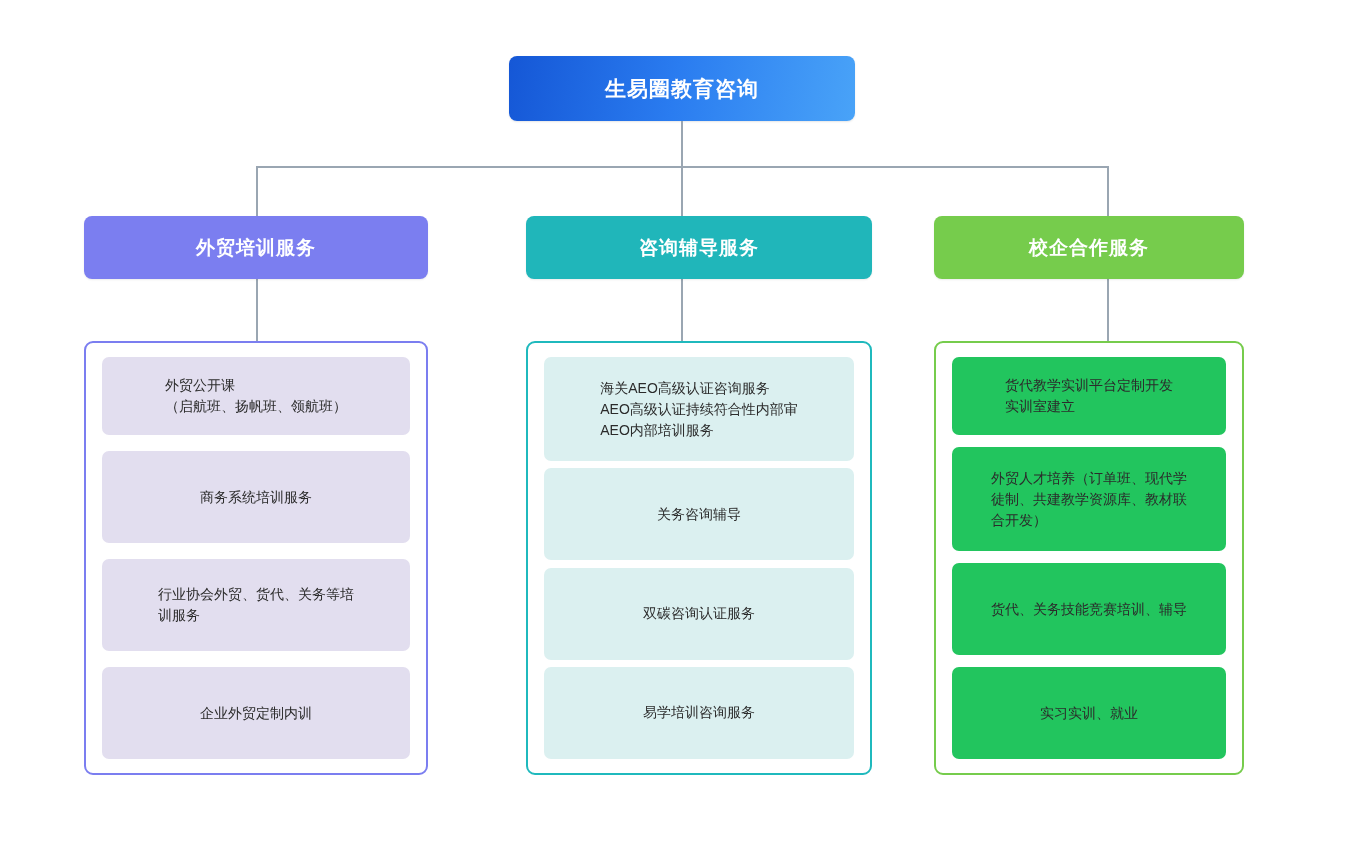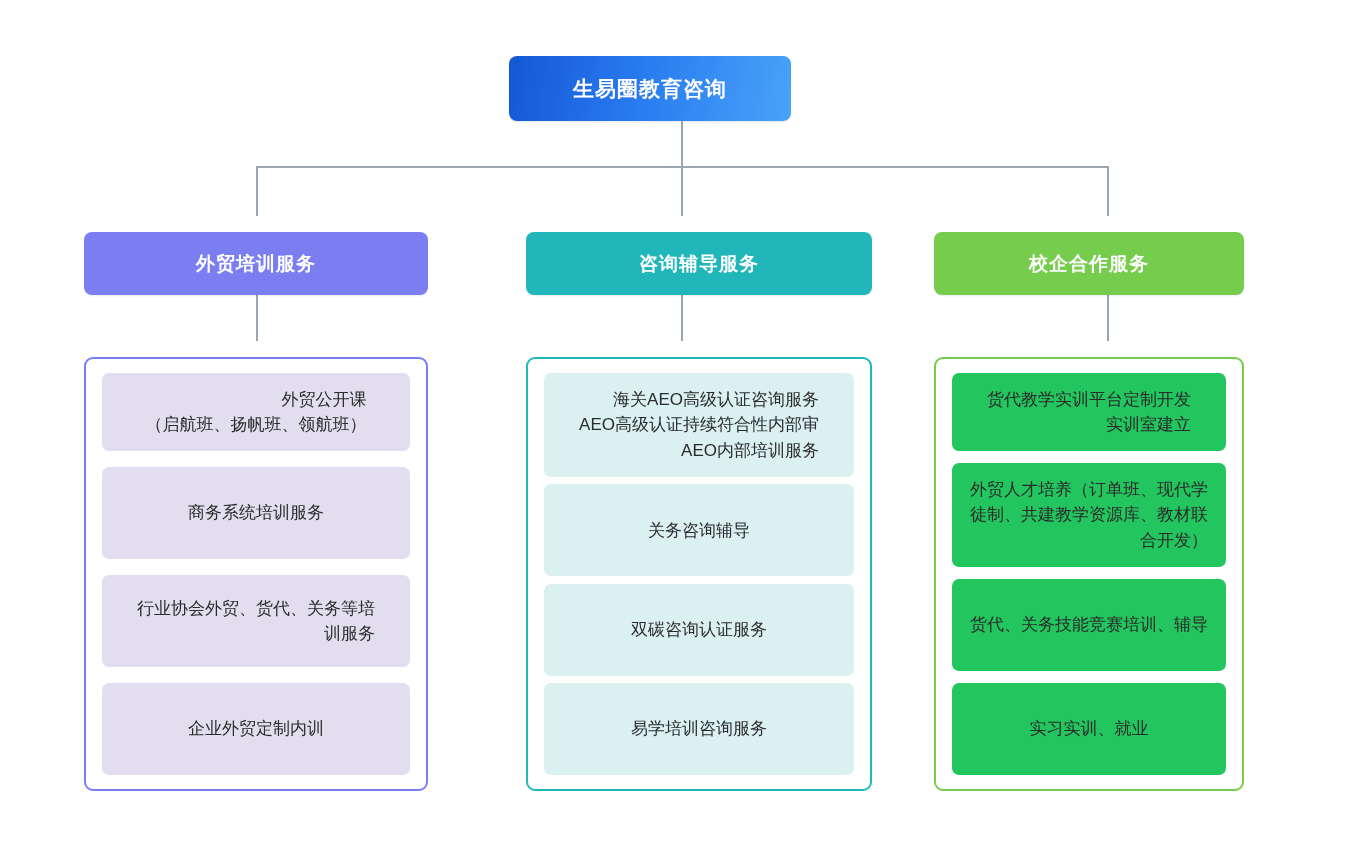--- a/index.html
+++ b/index.html
@@ -21,21 +21,21 @@
     position: relative;
     width: 1360px;
     height: 844px;
   }
 
   
   .root-node {
     position: absolute;
     left: 509px;
     top: 56px;
-    width: 282px;
+    width: 346px;
     height: 65px;
     border-radius: 8px;
     background: linear-gradient(100deg, #1557d6 0%, #2a7cf0 48%, #49a3f8 100%);
     color: #ffffff;
     display: flex;
     align-items: center;
     justify-content: center;
     font-size: 21px;
     font-weight: bold;
     letter-spacing: 1px;
@@ -59,21 +59,21 @@
   .stem-col2 { left: 681px;  top: 166px; height: 50px; }
   .stem-col3 { left: 1107px; top: 166px; height: 50px; }
   
   .stem-box1 { left: 256px;  top: 279px; height: 62px; }
   .stem-box2 { left: 681px;  top: 279px; height: 62px; }
   .stem-box3 { left: 1107px; top: 279px; height: 62px; }
 
   
   .column {
     position: absolute;
-    top: 232px;
+    top: 216px;
   }
   .col-1 { left: 84px;  width: 344px; }
   .col-2 { left: 509px; width: 346px; margin-left: 17px; }
   .col-3 { left: 934px; width: 310px; }
 
   .col-header {
     height: 63px;
     border-radius: 8px;
     display: flex;
     align-items: center;
@@ -104,22 +104,22 @@
     justify-content: space-between;
   }
   .col-2 .col-box { border-color: #1fb9bd; }
   .col-3 .col-box { border-color: #76cc4c; }
 
   .card {
     border-radius: 7px;
     display: flex;
     align-items: center;
     justify-content: center;
-    text-align: right;
-    font-size: 17px;
+    text-align: left;
+    font-size: 14px;
     line-height: 1.5;
     color: #2b2b2b;
     padding: 8px 6px;
     box-sizing: border-box;
   }
   .col-1 .card { background: #e2deef; }
   .col-2 .card { background: #dbf0f0; }
   .col-3 .card { background: #22c55e; }
 
   .card-h1 { flex: 0 0 78px;  }

